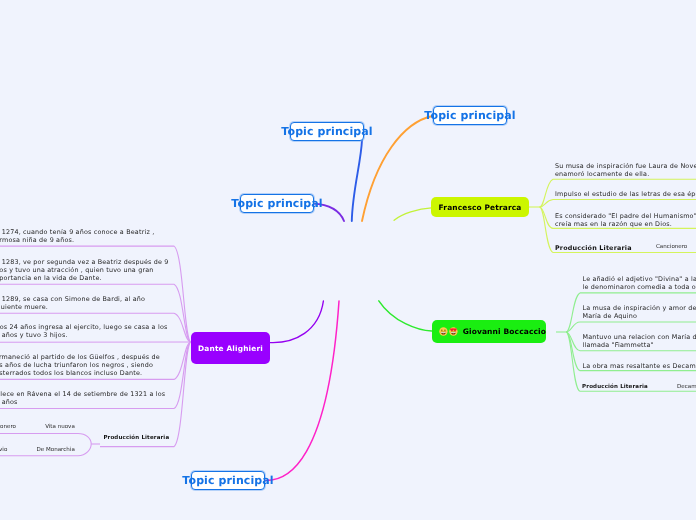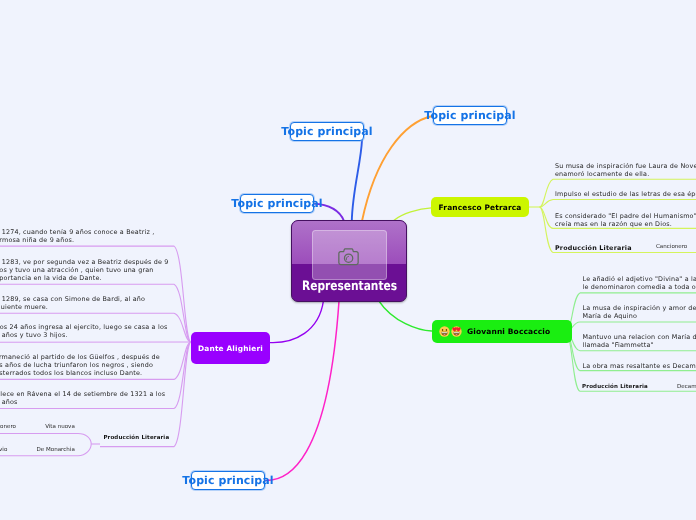--- a/index.html
+++ b/index.html
@@ -27,21 +27,21 @@
 
   
   .pill{display:flex;align-items:center;justify-content:center;border-radius:6px;white-space:nowrap;}
   .topic{background:#fff;border:1.5px solid #1573e6;color:#1573e6;
     font-size:11px;font-weight:bold;border-radius:4px;
     box-shadow:0 0 0 1px rgba(120,175,245,.5);letter-spacing:.1px;}
   #n-dante{left:191px;top:332px;width:79px;height:32px;background:#9900ff;color:#fff;
     font-size:7.4px;font-weight:bold;border-radius:5px;font-family:"DejaVu Sans",sans-serif;letter-spacing:.16px;}
   #n-petrarca{left:431px;top:197px;width:98px;height:20px;background:#ccf600;color:#000;
     font-size:7.4px;font-weight:bold;border-radius:5px;font-family:"DejaVu Sans",sans-serif;letter-spacing:.16px;}
-  #n-boccaccio{left:432px;top:320px;width:140px;height:23px;background:#1aee11;color:#000;
+  #n-boccaccio{left:432px;top:320px;width:114px;height:23px;background:#1aee11;color:#000;
     font-size:7.5px;font-weight:bold;border-radius:5px;font-family:"DejaVu Sans",sans-serif;
     justify-content:flex-start;padding-left:7px;letter-spacing:.12px;}
   #n-boccaccio .emo{font-size:11px;line-height:1;margin-right:1px;letter-spacing:0;}
   #n-boccaccio .emo+.emo{margin-right:5px;}
 
   
   .leaf{position:absolute;font-size:6.4px;color:#262626;line-height:8.05px;
         font-family:"DejaVu Sans",sans-serif;letter-spacing:.18px;}
   .ptitle{position:absolute;font-weight:bold;font-size:6.4px;color:#131313;
           font-family:"DejaVu Sans",sans-serif;white-space:nowrap;letter-spacing:.18px;}
@@ -95,31 +95,20 @@
       <path d="M191,342 C184,342 183.5,316 174,313.3 L-10,313.3"></path>
       <path d="M191,342 L-10,342.3"></path>
       <path d="M191,342 C184,342 183.5,375 174,379.4 L-10,379.4"></path>
       <path d="M191,342 C184,342 183.5,404 174,408.5 L-10,408.5"></path>
       <path d="M191,342 C184,342 183.5,440 174,446.6 L100,446.6"></path>
       <path d="M-10,433.5 L78,433.5 C86,433.5 91.2,438.5 91.2,444 C91.2,449.5 86,455.8 78,455.8 L-10,455.8"></path>
       <path d="M91.2,444 L100,444"></path>
     </g>
   </svg>
 
-  <div class="node" id="central">
-    <div class="tophalf"></div>
-    <div class="imgbox">
-      <svg class="camera" width="24" height="20" viewBox="0 0 24 20">
-        <path d="M2.6 4.7h3.1l.55-2.05a1 1 0 0 1 .95-.75h6.6a1 1 0 0 1 .95.75l.55 2.05h3.1a1.75 1.75 0 0 1 1.75 1.75v9.4a1.75 1.75 0 0 1-1.75 1.75H2.6A1.75 1.75 0 0 1 .85 15.85V6.45A1.75 1.75 0 0 1 2.6 4.7z" fill="none" stroke="#5e6b5e" stroke-width="1.25" stroke-linejoin="round"></path>
-        <circle cx="10.6" cy="11.2" r="4.15" fill="none" stroke="#5e6b5e" stroke-width="1.25"></circle>
-        <path d="M8.3 12.9a2.6 2.6 0 0 1 2.1-3.5" fill="none" stroke="#5e6b5e" stroke-width="1" stroke-linecap="round"></path>
-      </svg>
-    </div>
-    <div class="ctitle">Representantes</div>
-  </div>
 
   <div class="node pill topic" id="t1" style="left:290px;top:122px;width:74px;height:19px">
       <span>Topic principal</span>
     </div>
   <div class="node pill topic" id="t2" style="left:433px;top:106px;width:74px;height:19px">
       <span>Topic principal</span>
     </div>
   <div class="node pill topic" id="t3" style="left:240px;top:194px;width:74px;height:19px">
       <span>Topic principal</span>
     </div>

